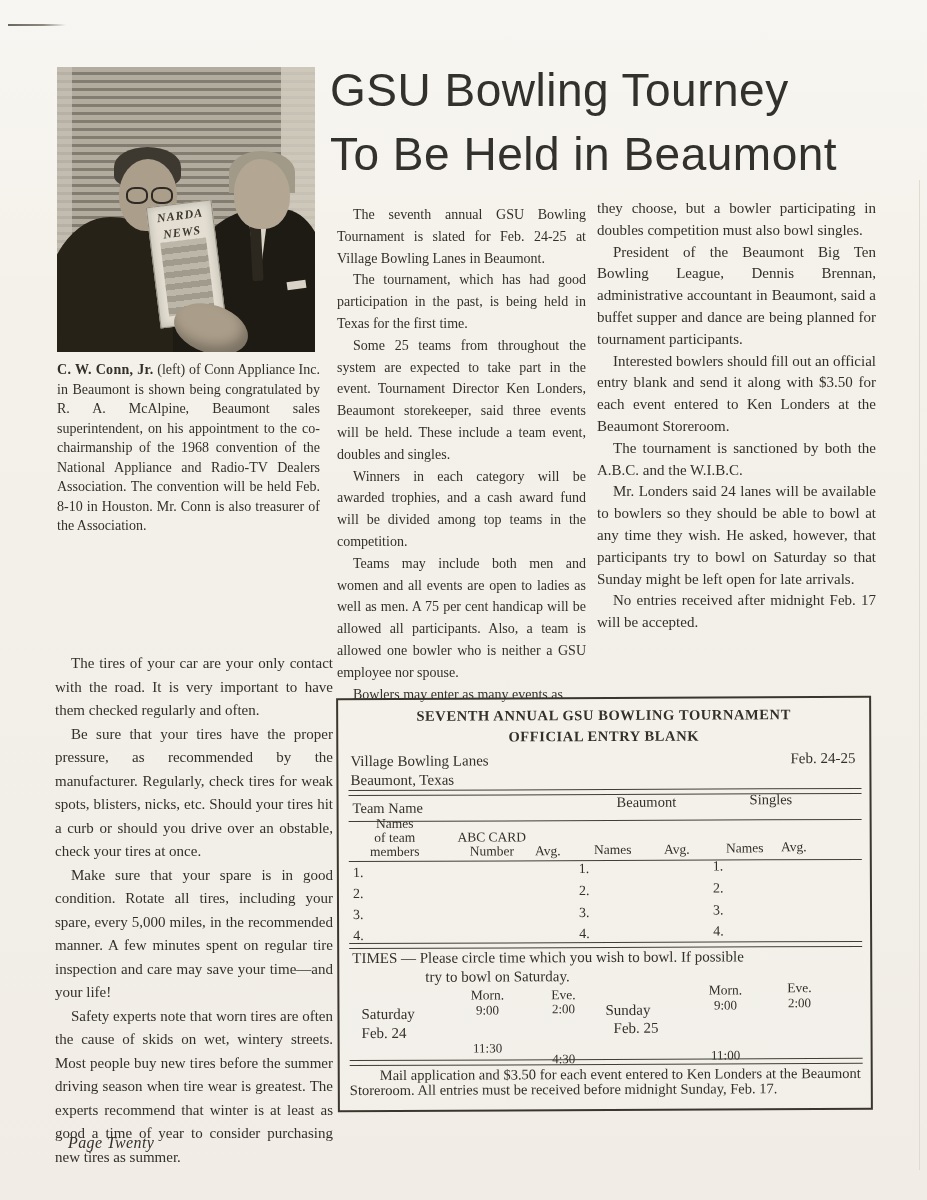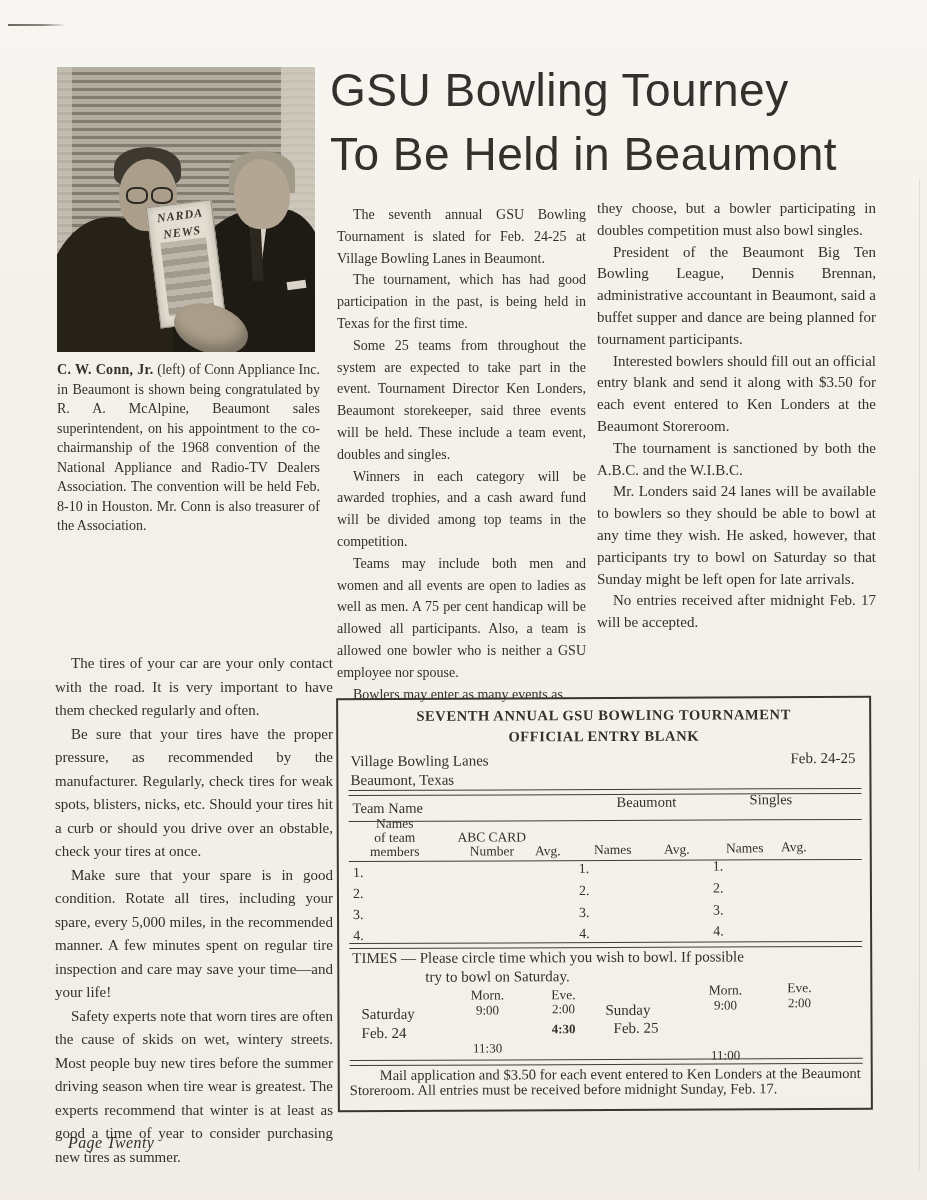--- a/index.html
+++ b/index.html
@@ -204,21 +204,21 @@
     <div class="abs times-val" style="left:118px;top:288px;font-size:13.5px;">Morn.</div>
     <div class="abs times-val" style="left:194px;top:288px;font-size:13.5px;">Eve.</div>
     <div class="abs times-val" style="left:356px;top:284px;font-size:13.5px;">Morn.</div>
     <div class="abs times-val" style="left:430px;top:282px;font-size:13.5px;">Eve.</div>
 
     <div class="abs f-15" style="left:22px;top:306px;">Saturday</div>
     <div class="abs f-15" style="left:22px;top:325px;">Feb. 24</div>
     <div class="abs times-val" style="left:118px;top:303px;">9:00</div>
     <div class="abs times-val" style="left:194px;top:302px;">2:00</div>
     <div class="abs times-val" style="left:118px;top:341px;">11:30</div>
-    <div class="abs times-val" style="left:194px;top:322px;font-weight:bold;">4:30</div>
+    <div class="abs times-val" style="left:194px;top:352px;">4:30</div>
 
     <div class="abs f-15" style="left:266px;top:303px;">Sunday</div>
     <div class="abs f-15" style="left:274px;top:321px;">Feb. 25</div>
     <div class="abs times-val" style="left:356px;top:299px;">9:00</div>
     <div class="abs times-val" style="left:430px;top:297px;">2:00</div>
     <div class="abs times-val" style="left:356px;top:349px;">11:00</div>
 
     <div class="abs dblrule" style="top:360px;"></div>
 
     <div class="abs mail" style="top:368px;">Mail application and $3.50 for each event entered to Ken Londers at the Beaumont Storeroom. All entries must be received before midnight Sunday, Feb. 17.</div>

